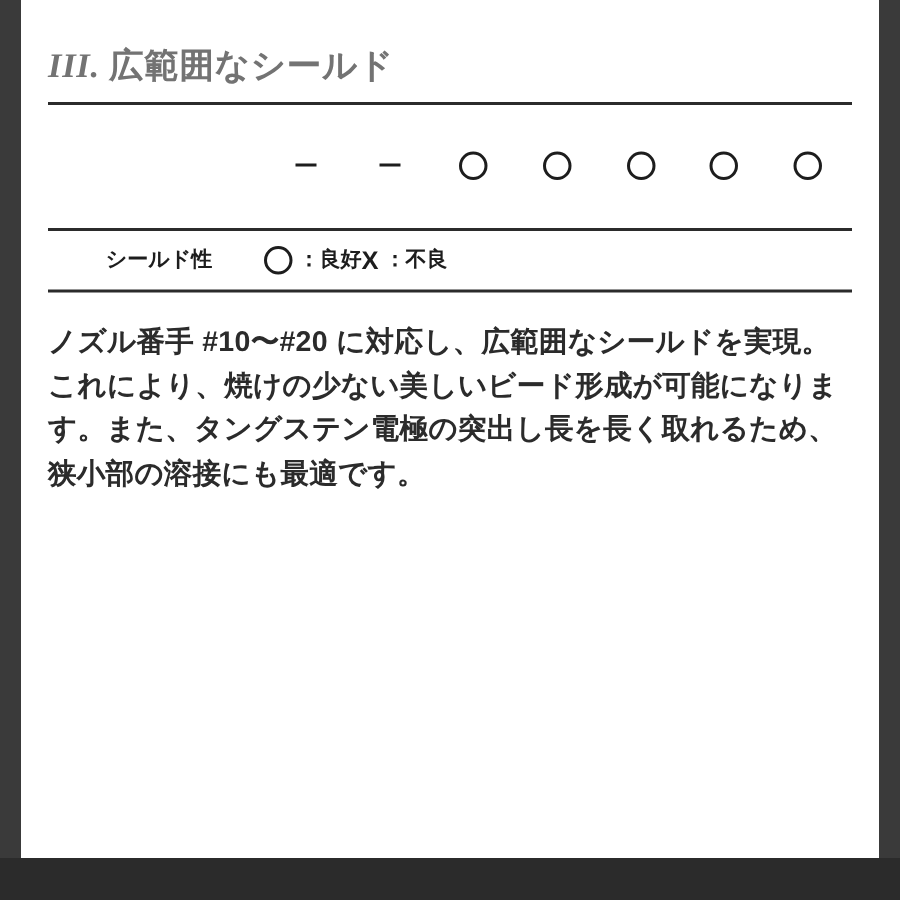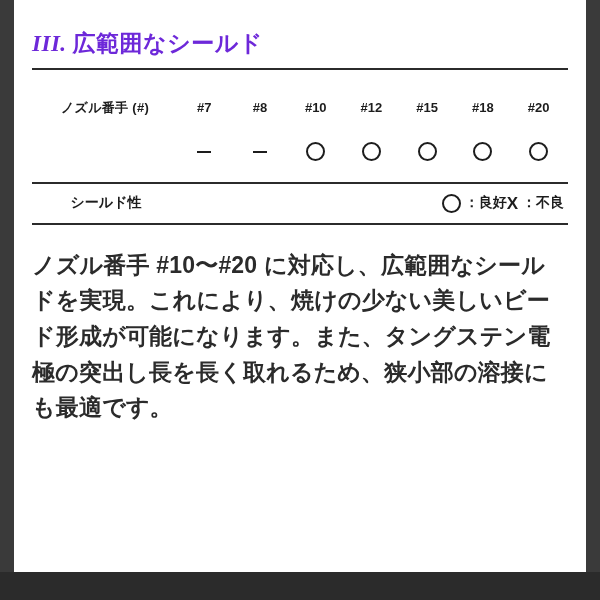--- a/index.html
+++ b/index.html
@@ -39,21 +39,21 @@
     bottom: 0;
   }
 
   
   .title-wrap {
     padding: 30px 0 0 18px;
   }
   .title {
     font-size: 23px;
     font-weight: bold;
-    color: #6d28d9;
+    color: #737373;
     letter-spacing: 0.5px;
     line-height: 1.2;
   }
   .title .numeral {
     font-style: italic;
     font-family: "Liberation Serif", serif;
     font-weight: bold;
     margin-right: 6px;
   }
   .title-rule {
@@ -161,53 +161,53 @@
     width: 3px;
     background: #ffffff;
     display: block;
   }
   .brand-bars i:nth-child(1) { left: 0;  height: 6px; }
   .brand-bars i:nth-child(2) { left: 5px; height: 10px; }
   .brand-bars i:nth-child(3) { left: 10px; height: 14px; }
 
   
   .legend {
-    margin: 5px 18px 0 18px;
+    margin: 16px 18px 0 18px;
     border-top: 2px solid #2b2b2b;
     border-bottom: 2px solid #2b2b2b;
     padding: 10px 4px 10px 4px;
     display: flex;
     align-items: center;
     font-size: 14px;
     font-weight: bold;
     color: #1d1d1d;
   }
   .legend-label {
     width: 140px;
     text-align: center;
   }
   .legend-items {
     flex: 1;
     display: flex;
-    justify-content: flex-end;
+    justify-content: flex-start;
     align-items: center;
   }
   .legend-item {
     display: flex;
     align-items: center;
     gap: 4px;
     white-space: nowrap;
   }
 
   
   .body-area {
     margin: 18px 18px 0 18px;
   }
   .body-text {
-    font-size: 23px;
+    font-size: 19px;
     line-height: 1.55;
     color: #2b2b2b;
     font-weight: bold;
     letter-spacing: 0.2px;
   }
 
   
   .footer-bar {
     position: absolute;
     left: 0;
@@ -229,30 +229,20 @@
     <div class="title-wrap">
       <div class="title">
         <span class="numeral">III.</span><span>広範囲なシールド</span>
       </div>
     </div>
     <div class="title-rule"></div>
 
     <div class="table-area">
       <table class="spec">
         <tbody id="spec-body">
-            <tr>
-              <td class="hdr">ノズル番手 (#)</td>
-              <td class="val">#7</td>
-              <td class="val">#8</td>
-              <td class="val">#10</td>
-              <td class="val">#12</td>
-              <td class="val">#15</td>
-              <td class="val">#18</td>
-              <td class="val">#20</td>
-            </tr>
             <tr class="symbolrow">
               <td class="hdr brandcell"><span class="brand">CASCADE<span class="brand-bars">
                     <i></i>
                     <i></i>
                     <i></i>
                   </span></span></td>
               <td class="val"><span class="sym sym-dash"></span></td>
               <td class="val"><span class="sym sym-dash"></span></td>
               <td class="val"><span class="sym sym-circle"></span></td>
               <td class="val"><span class="sym sym-circle"></span></td>

